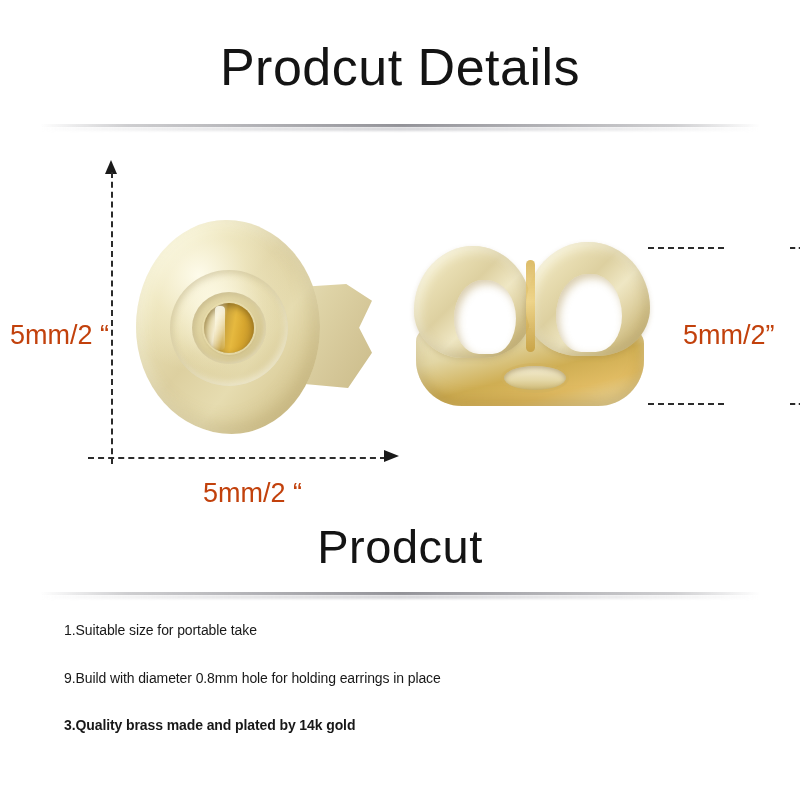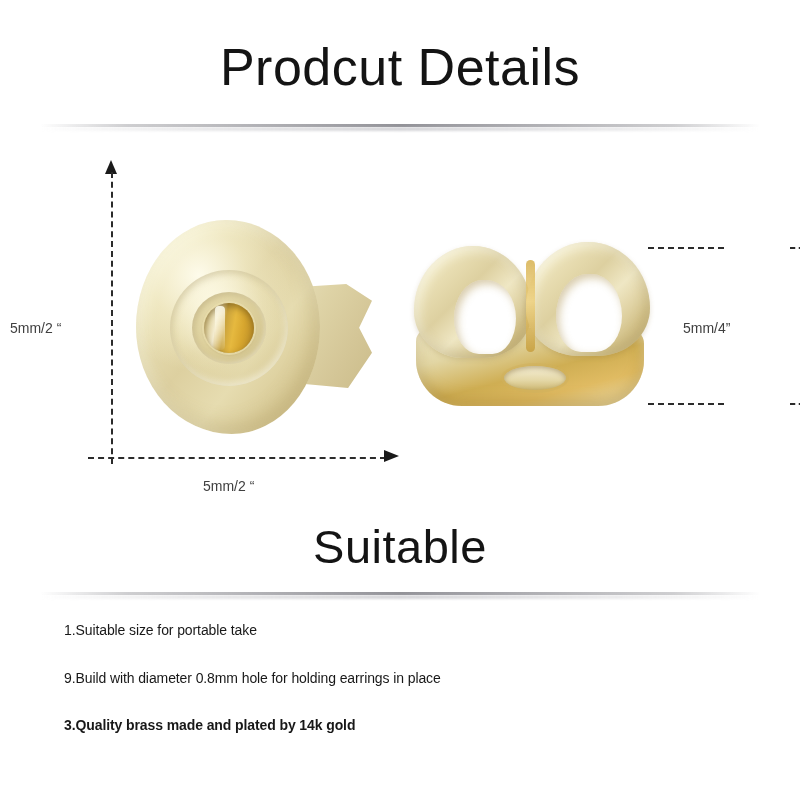--- a/index.html
+++ b/index.html
@@ -97,22 +97,22 @@
     top: 450px;
     width: 0; height: 0;
     border-top: 6px solid transparent;
     border-bottom: 6px solid transparent;
     border-left: 15px solid #1a1a1a;
   }
 
   .dim-label {
     position: absolute;
     font-family: "Liberation Sans", sans-serif;
-    font-size: 14px;
-    color: #404040;
+    font-size: 27px;
+    color: #c2410c;
     white-space: nowrap;
   }
   #dim-left   { left: 10px;  top: 320px; }
   #dim-bottom { left: 203px; top: 478px; }
   #dim-right  { left: 683px; top: 320px; }
 
   
   .guide-dash {
     position: absolute;
     height: 0;
@@ -326,41 +326,41 @@
   <div class="guide-h"></div>
   <div class="arrow-right"></div>
 
   <div class="dim-label" id="dim-left">5mm/2  “</div>
   <div class="dim-label" id="dim-bottom">5mm/2  “</div>
 
   <div class="guide-dash" id="dash-top-a"></div>
   <div class="guide-dash" id="dash-top-b"></div>
   <div class="guide-dash" id="dash-bottom-a"></div>
   <div class="guide-dash" id="dash-bottom-b"></div>
-  <div class="dim-label" id="dim-right">5mm/4”</div>
+  <div class="dim-label" id="dim-right">5mm/2”</div>
 
   <div id="earring-disc">
     <div class="disc-tab"></div>
     <div class="disc-body"></div>
     <div class="disc-ring-outer"></div>
     <div class="disc-ring-inner"></div>
     <div class="disc-hole"></div>
     <div class="disc-hole-streak"></div>
   </div>
 
   <div id="earring-butterfly">
     <div class="bf-base"></div>
     <div class="bf-loop" id="bf-loop-left"></div>
     <div class="bf-loop" id="bf-loop-right"></div>
     <div class="bf-seam"></div>
     <div class="bf-loop-inner" id="bf-loop-left-inner"></div>
     <div class="bf-loop-inner" id="bf-loop-right-inner"></div>
     <div class="bf-base-hole"></div>
   </div>
 
-  <div class="section-title" id="title-features">Suitable</div>
+  <div class="section-title" id="title-features">Prodcut</div>
   <div class="divider" id="divider-features"></div>
 
   <div class="feature-line" id="feature-1">1.Suitable size for portable take</div>
   <div class="feature-line" id="feature-2">9.Build with diameter 0.8mm hole for holding earrings in place</div>
   <div class="feature-line" id="feature-3">3.Quality brass made and plated by 14k gold</div>
 
 </div>
 
 </body></html>

